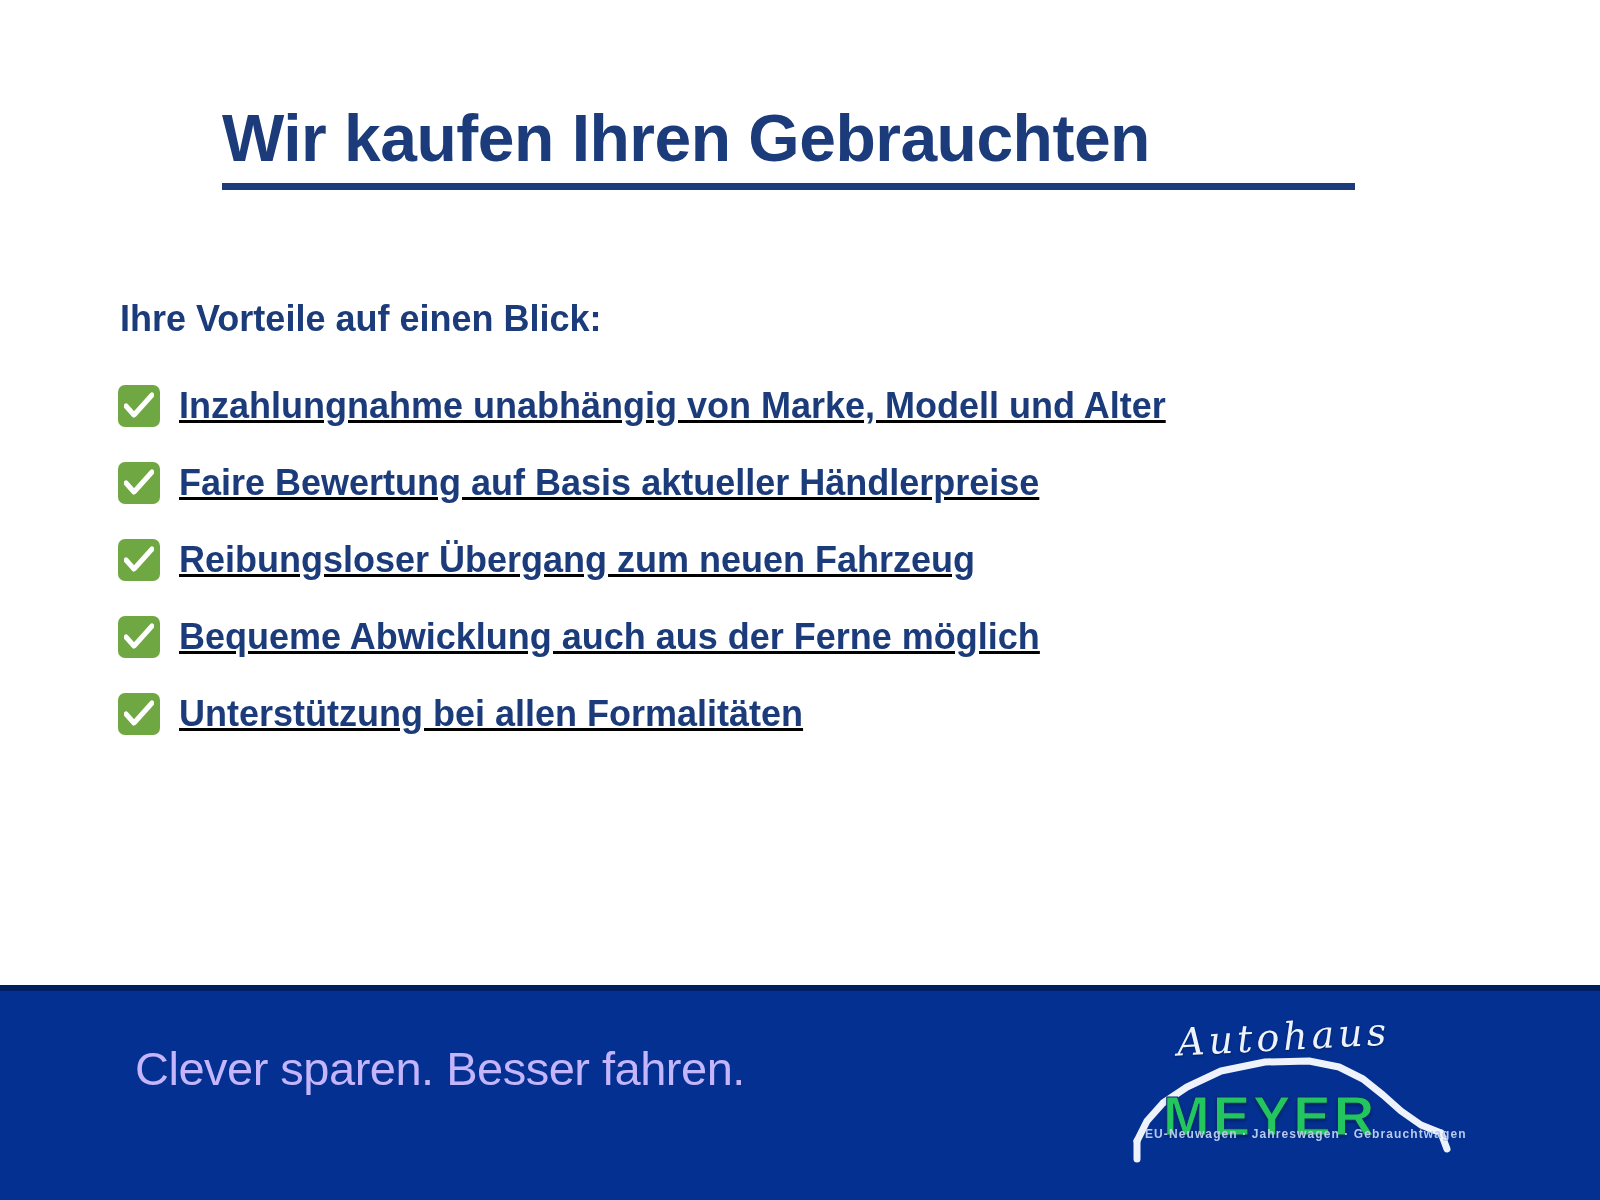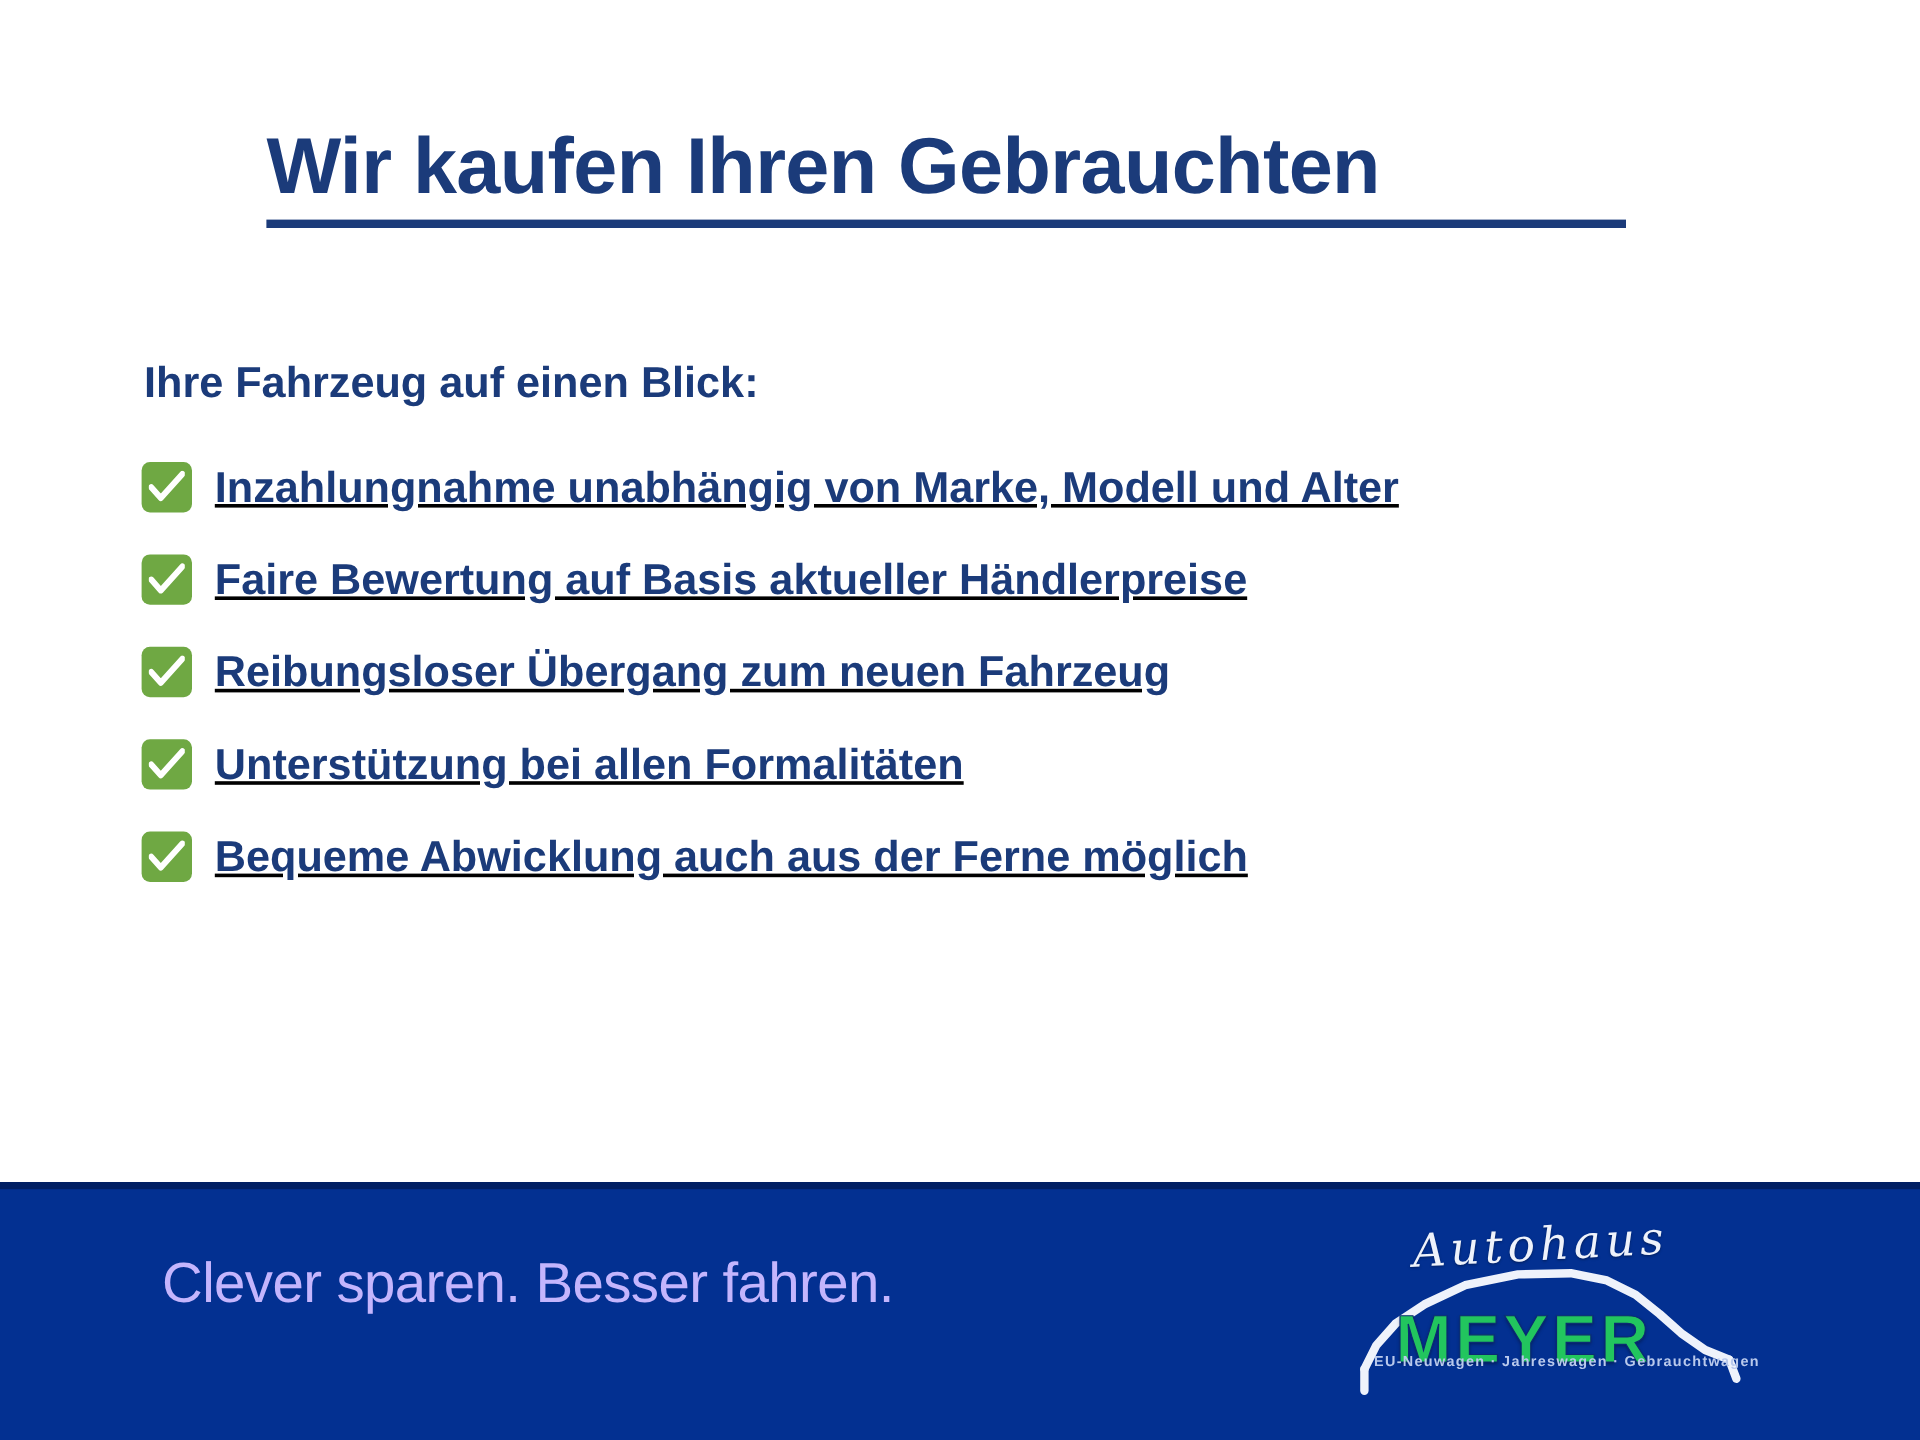--- a/index.html
+++ b/index.html
@@ -170,21 +170,21 @@
 </head>
 <body>
 
 <div id="slide">
 
   <div class="title-wrap">
     <div class="title">Wir kaufen Ihren Gebrauchten</div>
     <div class="title-underline"></div>
   </div>
 
-  <div class="subtitle">Ihre Fahrzeug auf einen Blick:</div>
+  <div class="subtitle">Ihre Vorteile auf einen Blick:</div>
 
   <div class="benefits">
 
     <div class="benefit-row">
       <span class="check-box">
         <svg viewBox="0 0 30 28" aria-hidden="true">
           <path d="M2 14 L10 23 L28 3" fill="none" stroke="#FFFFFF" stroke-width="5" stroke-linecap="round" stroke-linejoin="round"></path>
         </svg>
       </span>
       <span class="benefit-text">Inzahlungnahme unabhängig von Marke, Modell und Alter</span>
@@ -207,30 +207,30 @@
       </span>
       <span class="benefit-text">Reibungsloser Übergang zum neuen Fahrzeug</span>
     </div>
 
     <div class="benefit-row">
       <span class="check-box">
         <svg viewBox="0 0 30 28" aria-hidden="true">
           <path d="M2 14 L10 23 L28 3" fill="none" stroke="#FFFFFF" stroke-width="5" stroke-linecap="round" stroke-linejoin="round"></path>
         </svg>
       </span>
+      <span class="benefit-text">Bequeme Abwicklung auch aus der Ferne möglich</span>
+    </div>
+
+    <div class="benefit-row">
+      <span class="check-box">
+        <svg viewBox="0 0 30 28" aria-hidden="true">
+          <path d="M2 14 L10 23 L28 3" fill="none" stroke="#FFFFFF" stroke-width="5" stroke-linecap="round" stroke-linejoin="round"></path>
+        </svg>
+      </span>
       <span class="benefit-text">Unterstützung bei allen Formalitäten</span>
-    </div>
-
-    <div class="benefit-row">
-      <span class="check-box">
-        <svg viewBox="0 0 30 28" aria-hidden="true">
-          <path d="M2 14 L10 23 L28 3" fill="none" stroke="#FFFFFF" stroke-width="5" stroke-linecap="round" stroke-linejoin="round"></path>
-        </svg>
-      </span>
-      <span class="benefit-text">Bequeme Abwicklung auch aus der Ferne möglich</span>
     </div>
 
   </div>
 
   <div class="footer-band">
 
     <div class="tagline">Clever sparen. Besser fahren.</div>
 
     <div class="logo">
       <svg viewBox="0 0 330 160" aria-hidden="true">

